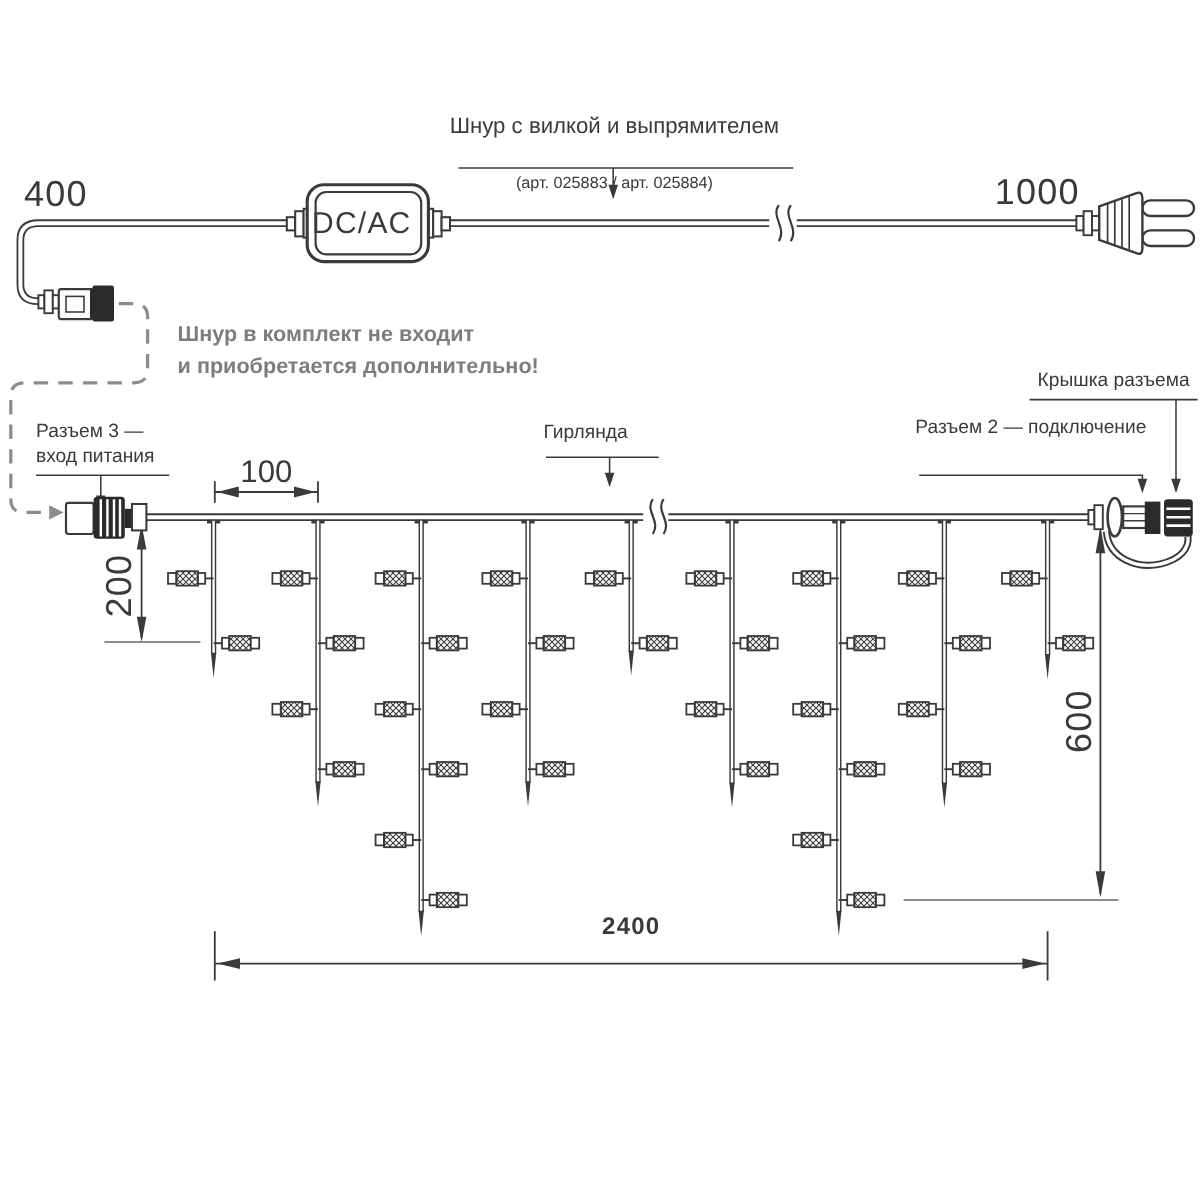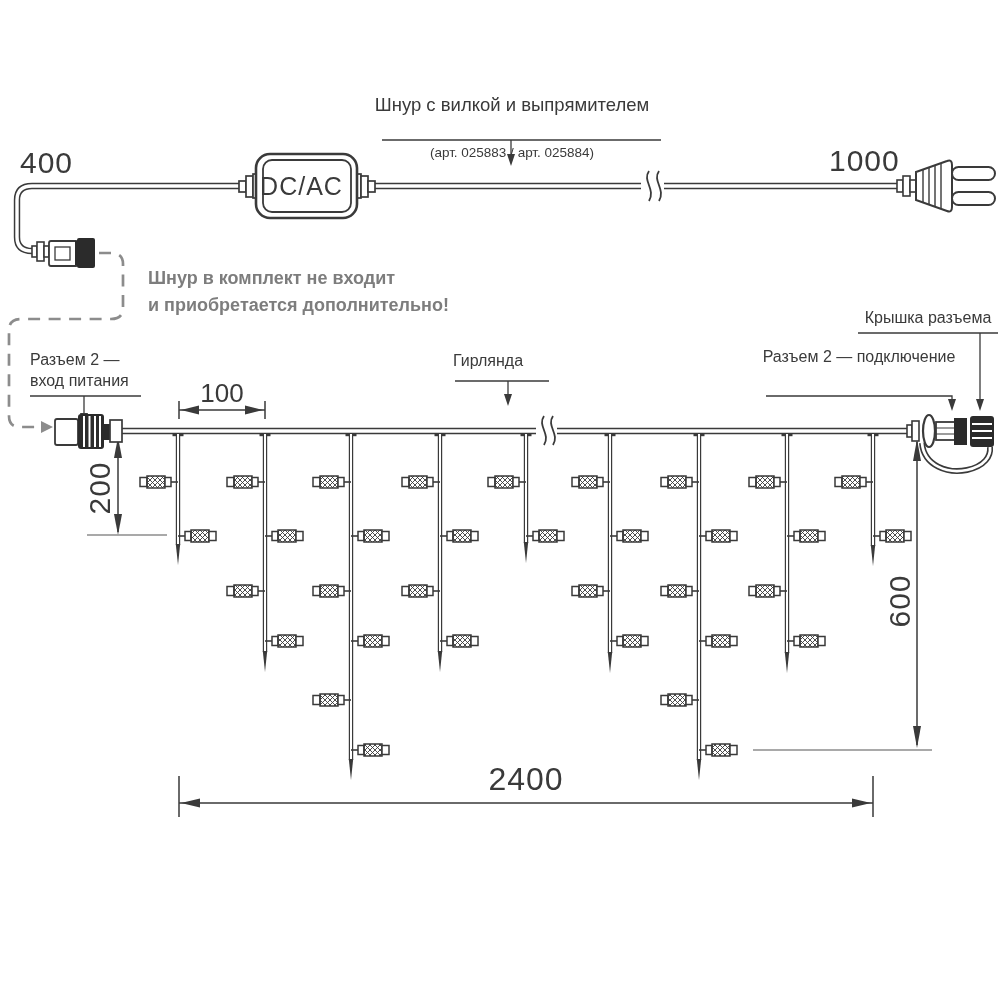--- a/index.html
+++ b/index.html
@@ -5,21 +5,21 @@
   :root{
     --line:#3a3a3a; --black:#2b2b2b; --gray:#8c8c8c; --note:#7d7d7d; --bg:#ffffff;
   }
   html,body{margin:0;padding:0;background:var(--bg);}
   #canvas{position:relative;width:1000px;height:1000px;background:var(--bg);
           font-family:"Liberation Sans", sans-serif;color:var(--line);overflow:hidden;}
   #art{position:absolute;left:0;top:0;}
   .lbl{position:absolute;white-space:nowrap;color:var(--line);}
   .num{font-size:30px;letter-spacing:1px;}
   .num-sm{font-size:26px;}
-  .num-lg{font-size:32px;letter-spacing:1px;}
+  .num-lg{font-size:20px;letter-spacing:1px;font-weight:bold;}
   .ru{font-size:16px;}
   .ctr{text-align:center;}
   .title{font-size:18.5px;}
   .subtitle{font-size:13.5px;}
   .note{font-size:18px;color:var(--note);font-weight:600;}
   .vert{transform:rotate(-90deg);transform-origin:center center;}
 </style>
 </head>
 <body>
 
@@ -430,21 +430,21 @@
 <div class="lbl num" style="left:20px;top:146px;">400</div>
 <div class="lbl num" style="left:829px;top:144px;">1000</div>
 <div class="lbl ctr" style="left:258px;top:172px;width:87px;font-size:25px;letter-spacing:1px;">DC/AC</div>
 
 <div class="lbl ctr title" style="left:362px;top:94px;width:300px;">Шнур с вилкой и выпрямителем</div>
 <div class="lbl ctr subtitle" style="left:362px;top:117px;width:300px;margin-top:28px;">(арт. 025883 / арт. 025884)</div>
 
 <div class="lbl note" style="left:148px;top:295px;">и приобретается дополнительно!</div>
 <div class="lbl note" style="left:148px;top:268px;">Шнур в комплект не входит</div>
 
-<div class="lbl ru" style="left:30px;top:351px;">Разъем 2 —</div>
+<div class="lbl ru" style="left:30px;top:351px;">Разъем 3 —</div>
 <div class="lbl ru" style="left:30px;top:372px;">вход питания</div>
 
 <div class="lbl ctr num-sm" style="left:178px;top:378px;width:88px;text-align:center;">100</div>
 <div class="lbl ctr ru" style="left:414px;top:352px;width:148px;">Гирлянда</div>
 <div class="lbl ctr ru" style="left:857px;top:309px;width:142px;">Крышка разъема</div>
 <div class="lbl ctr ru" style="left:758px;top:348px;width:202px;">Разъем 2 — подключение</div>
 
 <div class="lbl ctr num vert" style="left:55px;top:471px;width:90px;">200</div>
 <div class="lbl ctr num vert" style="left:855px;top:584px;width:90px;">600</div>
 <div class="lbl ctr num-lg" style="left:466px;top:761px;width:120px;">2400</div>

